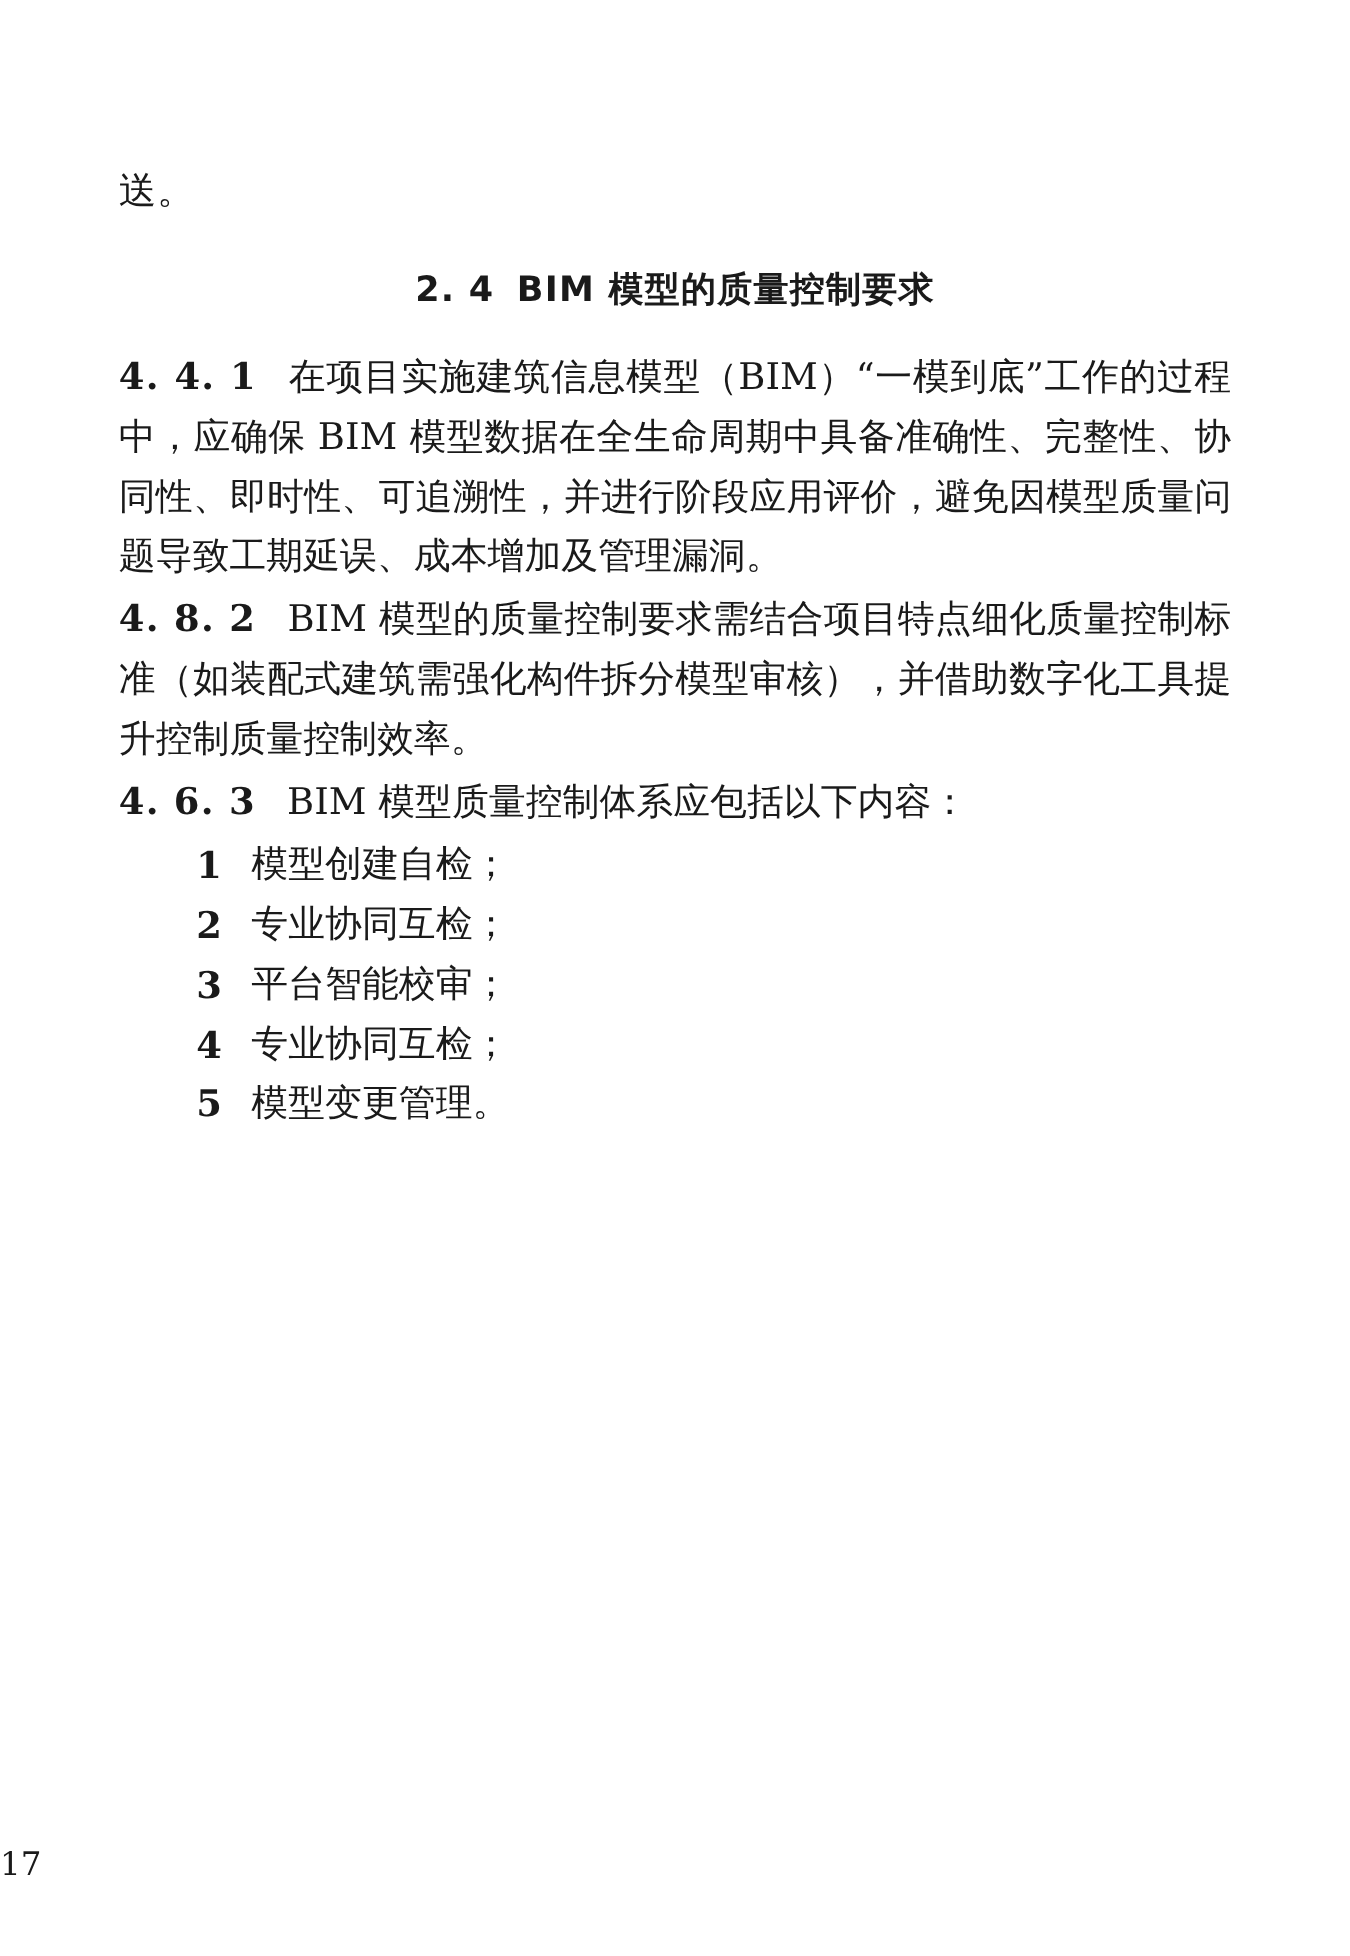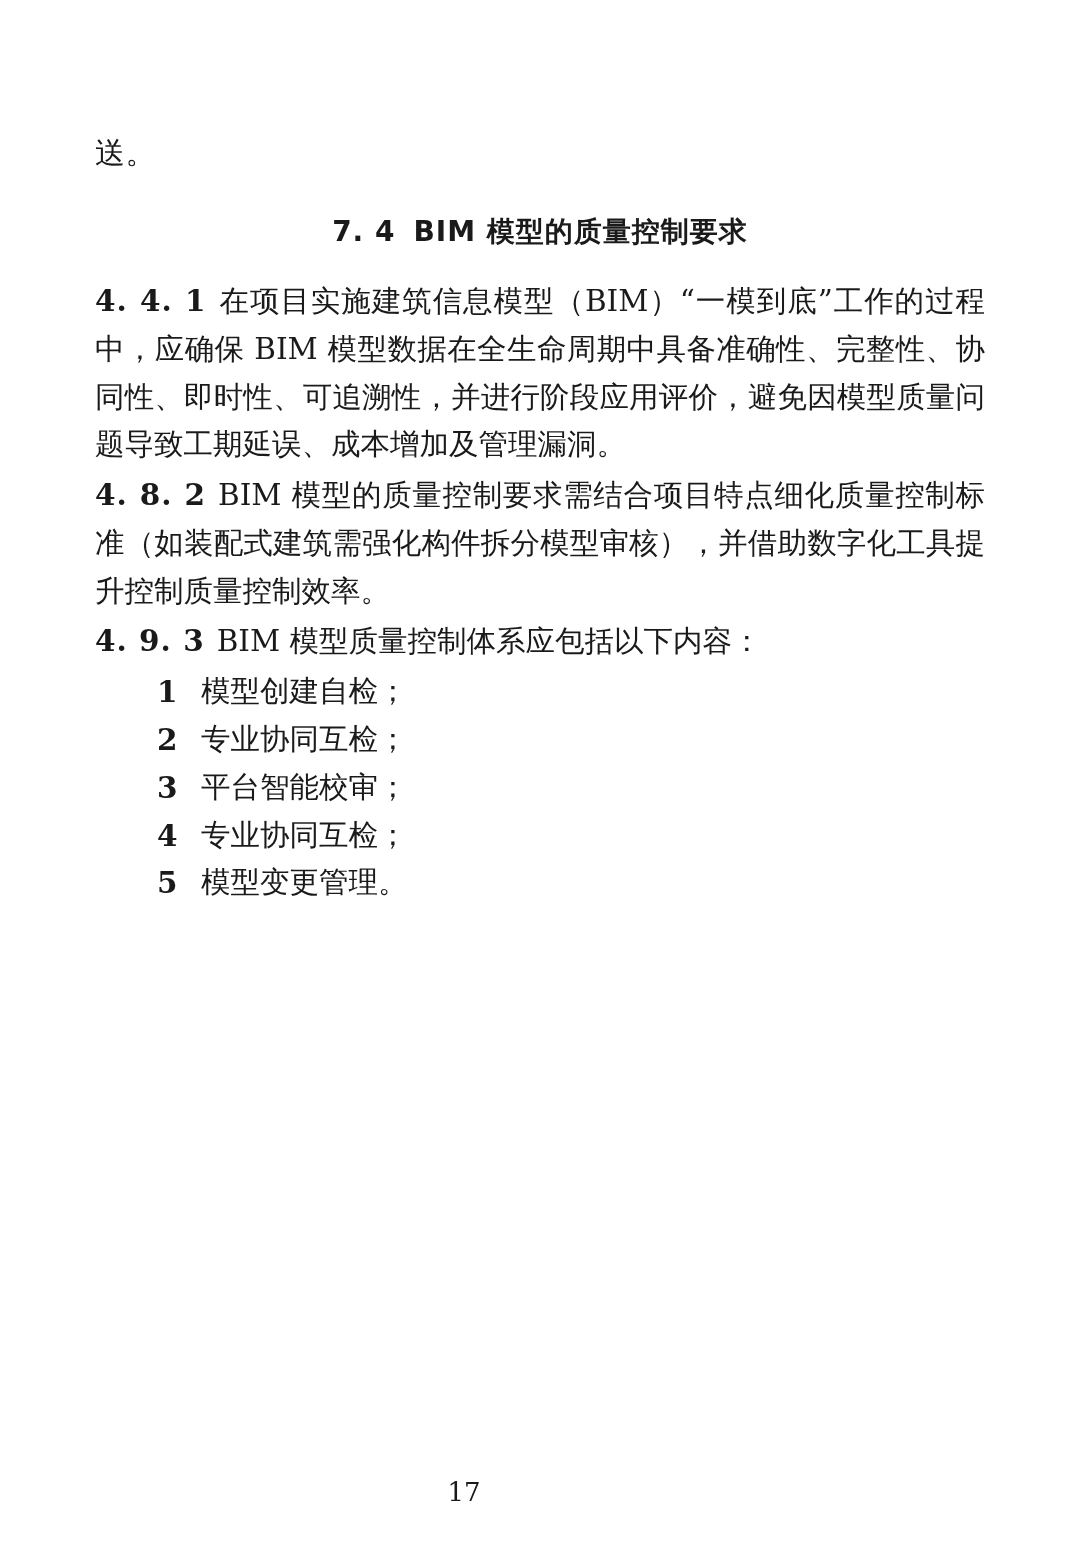--- a/index.html
+++ b/index.html
@@ -46,21 +46,21 @@
     line-height: 1.62;
     text-align: justify;
     text-justify: inter-ideograph;
     margin: 0 0 2px 0;
     text-indent: 0;
   }
   .para .clause-num {
     font-weight: bold;
     font-family: "DejaVu Serif", "Liberation Serif", serif;
     letter-spacing: 1px;
-    margin-right: 12px;
+    margin-right: 25px;
   }
   .list {
     margin: 2px 0 0 0;
     padding: 0;
     list-style: none;
   }
   .list li {
     font-size: 29.5px;
     line-height: 1.62;
     padding-left: 62px;
@@ -74,46 +74,46 @@
   }
   .list li .item-text {
     display: inline-block;
     margin-left: 44px;
   }
   .page-number {
     position: absolute;
     bottom: 58px;
     left: 0;
     width: 928px;
-    text-align: center;
+    text-align: left;
     font-size: 26px;
     font-family: "DejaVu Serif", "Liberation Serif", serif;
   }
 </style>
 </head>
 <body>
 
 <div class="page">
 
   <p class="continued-line">送。</p>
 
   <h2 class="section-heading">
-    <span class="num">7. 4</span><span>BIM 模型的质量控制要求</span>
+    <span class="num">2. 4</span><span>BIM 模型的质量控制要求</span>
   </h2>
 
   <p class="para">
     <span class="clause-num">4. 4. 1</span><span>在项目实施建筑信息模型（BIM）“一模到底”工作的过程中，应确保 BIM 模型数据在全生命周期中具备准确性、完整性、协同性、即时性、可追溯性，并进行阶段应用评价，避免因模型质量问题导致工期延误、成本增加及管理漏洞。</span>
   </p>
 
   <p class="para">
     <span class="clause-num">4. 8. 2</span><span>BIM 模型的质量控制要求需结合项目特点细化质量控制标准（如装配式建筑需强化构件拆分模型审核），并借助数字化工具提升控制质量控制效率。</span>
   </p>
 
   <p class="para">
-    <span class="clause-num">4. 9. 3</span><span>BIM 模型质量控制体系应包括以下内容：</span>
+    <span class="clause-num">4. 6. 3</span><span>BIM 模型质量控制体系应包括以下内容：</span>
   </p>
 
   <ul class="list">
     <li>
       <span class="item-num">1</span><span class="item-text">模型创建自检；</span>
     </li>
     <li>
       <span class="item-num">2</span><span class="item-text">专业协同互检；</span>
     </li>
     <li>

